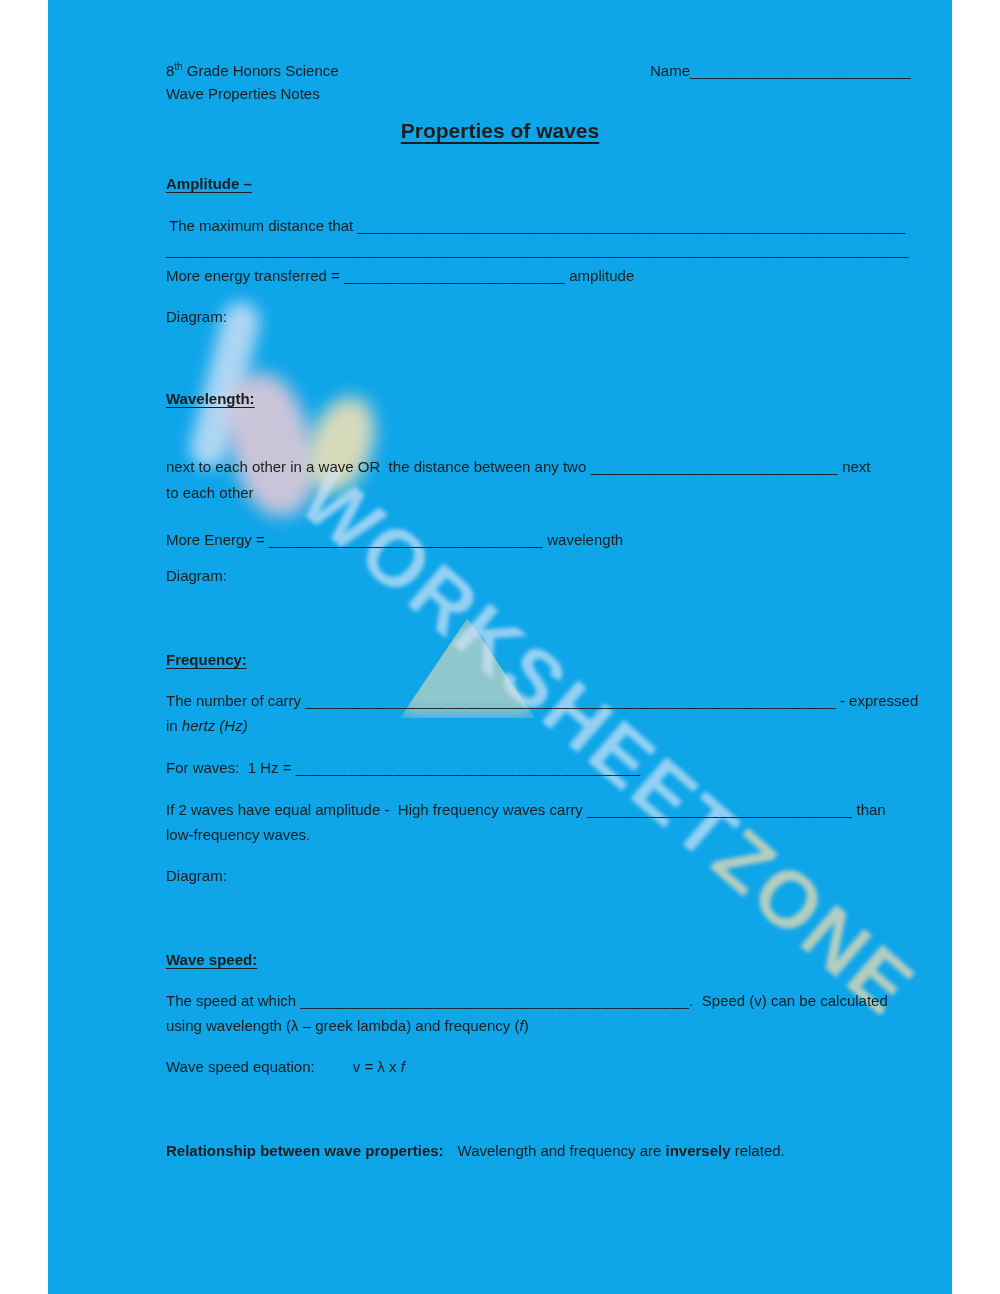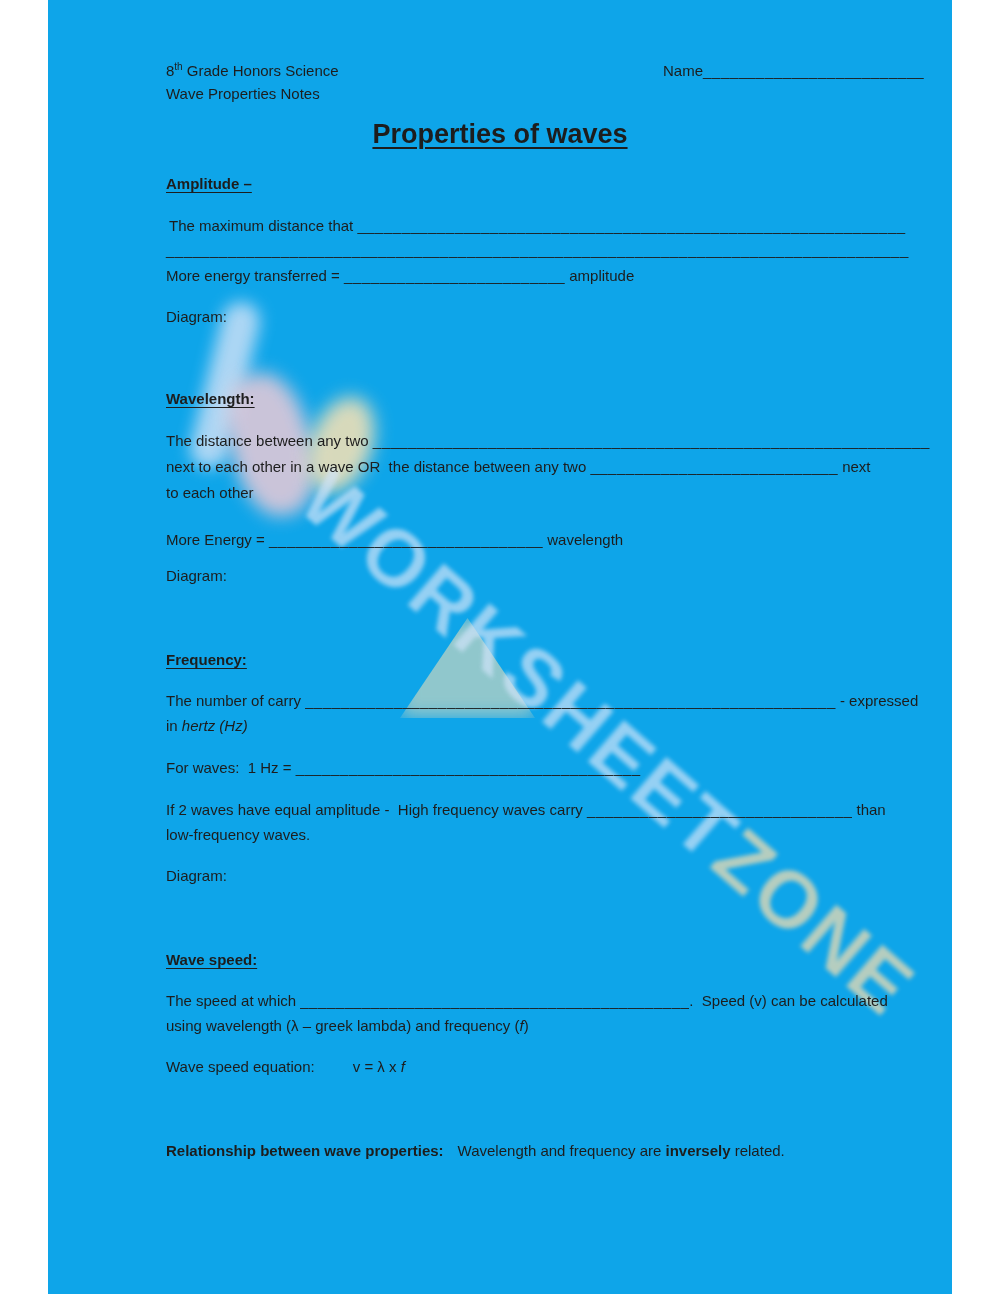--- a/index.html
+++ b/index.html
@@ -6,21 +6,21 @@
   body { background:#ffffff; font-family:"Liberation Sans", sans-serif; }
   .page {
     position:relative; width:904px; height:1294px; margin:0 auto;
     background:#0ea5e9; color:#1d1d1d; font-size:15px; overflow:hidden;
   }
   .line { position:absolute; white-space:nowrap; line-height:20px; z-index:2; }
   .heading { font-weight:bold; text-decoration:underline; text-underline-offset:3px; text-decoration-thickness:1.4px; }
   .blank { letter-spacing:0.5px; }
   .doc-title {
     position:absolute; left:0; top:119px; width:100%; text-align:center;
-    font-size:27px; font-weight:bold; z-index:2;
+    font-size:21px; font-weight:bold; z-index:2;
   }
   .doc-title span { text-decoration:underline; text-underline-offset:4px; text-decoration-thickness:2px; }
   .italic { font-style:italic; }
   .bold { font-weight:bold; }
   sup { font-size:10px; vertical-align:super; line-height:0; }
   .eq-value { margin-left:38px; }
   .rel-text { margin-left:14px; }
 
   
   .wm { position:absolute; z-index:1; pointer-events:none; }
@@ -55,32 +55,31 @@
 <div class="page">
 
   <div class="wm wm-blue-stroke"></div>
   <div class="wm wm-pink-blob"></div>
   <div class="wm wm-yellow-swoosh"></div>
   <div class="wm wm-triangle"></div>
   <div class="wm wm-text"><span class="w1">WORKSHEET</span><span class="w2">ZONE</span></div>
 
   <div class="line" style="left:118px; top:61px;"><span>8</span><sup>th</sup><span> Grade Honors Science</span></div>
   <div class="line" style="left:118px; top:84px;">Wave Properties Notes</div>
-  <div class="line" style="left:615px; top:61px;"><span>Name</span><span class="blank">_________________________</span></div>
+  <div class="line" style="left:602px; top:61px;"><span>Name</span><span class="blank">_________________________</span></div>
 
   <div class="doc-title"><span>Properties of waves</span></div>
 
   <div class="line heading" style="left:118px; top:174px;">Amplitude –</div>
   <div class="line" style="left:121px; top:216px;"><span>The maximum distance that </span><span class="blank">______________________________________________________________</span></div>
   <div class="line" style="left:118px; top:240px;"><span class="blank">____________________________________________________________________________________</span></div>
   <div class="line" style="left:118px; top:266px;"><span>More energy transferred = </span><span class="blank">_________________________</span><span> amplitude</span></div>
   <div class="line" style="left:118px; top:307px;">Diagram:</div>
 
   <div class="line heading" style="left:118px; top:389px;">Wavelength:</div>
-  <div class="line" style="left:118px; top:431px;"><span>The distance between any two </span><span class="blank">_______________________________________________________________</span></div>
   <div class="line" style="left:118px; top:457px;"><span>next to each other in a wave OR&nbsp; the distance between any two </span><span class="blank">____________________________</span><span> next</span></div>
   <div class="line" style="left:118px; top:483px;">to each other</div>
   <div class="line" style="left:118px; top:524px;margin-top:6px;"><span>More Energy = </span><span class="blank">_______________________________</span><span> wavelength</span></div>
   <div class="line" style="left:118px; top:566px;">Diagram:</div>
 
   <div class="line heading" style="left:118px; top:650px;">Frequency:</div>
   <div class="line" style="left:118px; top:691px;"><span>The number of carry </span><span class="blank">____________________________________________________________</span><span> - expressed</span></div>
   <div class="line" style="left:118px; top:716px;"><span>in </span><span class="italic">hertz (Hz)</span></div>
   <div class="line" style="left:118px; top:758px;"><span>For waves:&nbsp; 1 Hz = </span><span class="blank">_______________________________________</span></div>
   <div class="line" style="left:118px; top:800px;"><span>If 2 waves have equal amplitude -&nbsp; High frequency waves carry </span><span class="blank">______________________________</span><span> than</span></div>

